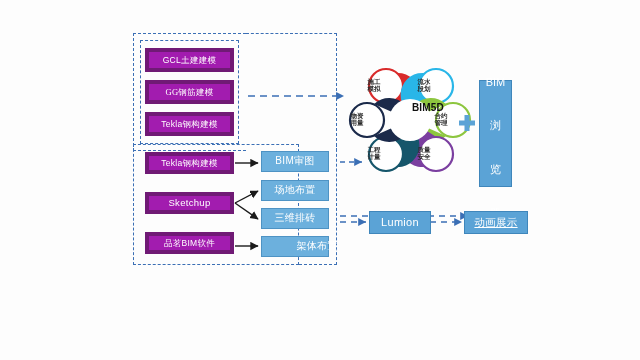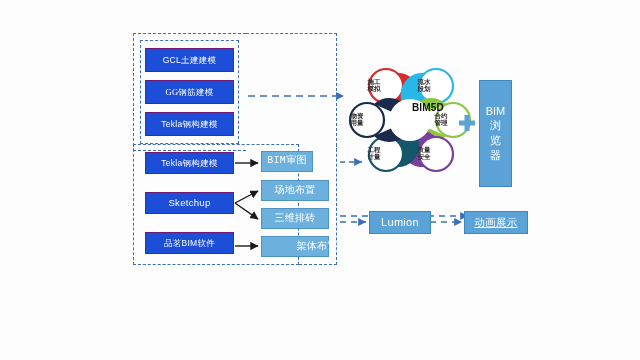--- a/index.html
+++ b/index.html
@@ -31,22 +31,22 @@
     display: flex;
     align-items: center;
     justify-content: center;
     color: #ffffff;
     text-align: center;
     line-height: 1.05;
     letter-spacing: .3px;
     white-space: nowrap;
   }
   .box-dark {               
-    background: #1d4ed8;
-    border: 1px solid #701a75;
+    background: #a21caf;
+    border: 4px solid #701a75;
     font-size: 8.5px;
   }
   .box-light {              
     background: #6cb0dd;
     border: 1px solid #4e93c4;
     font-size: 10px;
   }
   .box-lumion {
     background: #5ba3d6;
     border: 1px solid #3f86bb;
@@ -60,21 +60,21 @@
   }
   .box-viewer {
     background: #5ba3d6;
     border: 1px solid #3f86bb;
     flex-direction: column;
     justify-content: center;
     font-size: 11px;
     gap: 3px;
     letter-spacing: 0;
   }
-  .box-viewer span { display:block; }
+  .box-viewer span { display:block;margin-top:29px; }
   .petal-label {
     position: absolute;
     color: #2b2b2b;
     font-size: 6.5px;
     line-height: 1.15;
     text-align: center;
     white-space: nowrap;
     font-weight: bold;
     pointer-events: none;
   }
@@ -113,21 +113,21 @@
   <div class="abs box box-dark" style="left:145px; top:152px; width:89px; height:22px;">
     <span>Tekla钢构建模</span>
   </div>
   <div class="abs box box-dark" style="left:145px; top:192px; width:89px; height:22px; font-size:9.5px;">
     <span>Sketchup</span>
   </div>
   <div class="abs box box-dark" style="left:145px; top:232px; width:89px; height:22px;">
     <span>品茗BIM软件</span>
   </div>
 
-  <div class="abs box box-light" style="left:261px; top:151px; width:52px; height:21px;font-family:Liberation Mono, monospace;">
+  <div class="abs box box-light" style="left:261px; top:151px; width:68px; height:21px;">
     <span>BIM审图</span>
   </div>
   <div class="abs box box-light" style="left:261px; top:180px; width:68px; height:21px;">
     <span>场地布置</span>
   </div>
   <div class="abs box box-light" style="left:261px; top:208px; width:68px; height:21px;">
     <span>三维排砖</span>
   </div>
   <div class="abs box box-light" style="left:261px; top:236px; width:68px; height:21px;padding-left:44px;">
     <span>架体布置</span>

